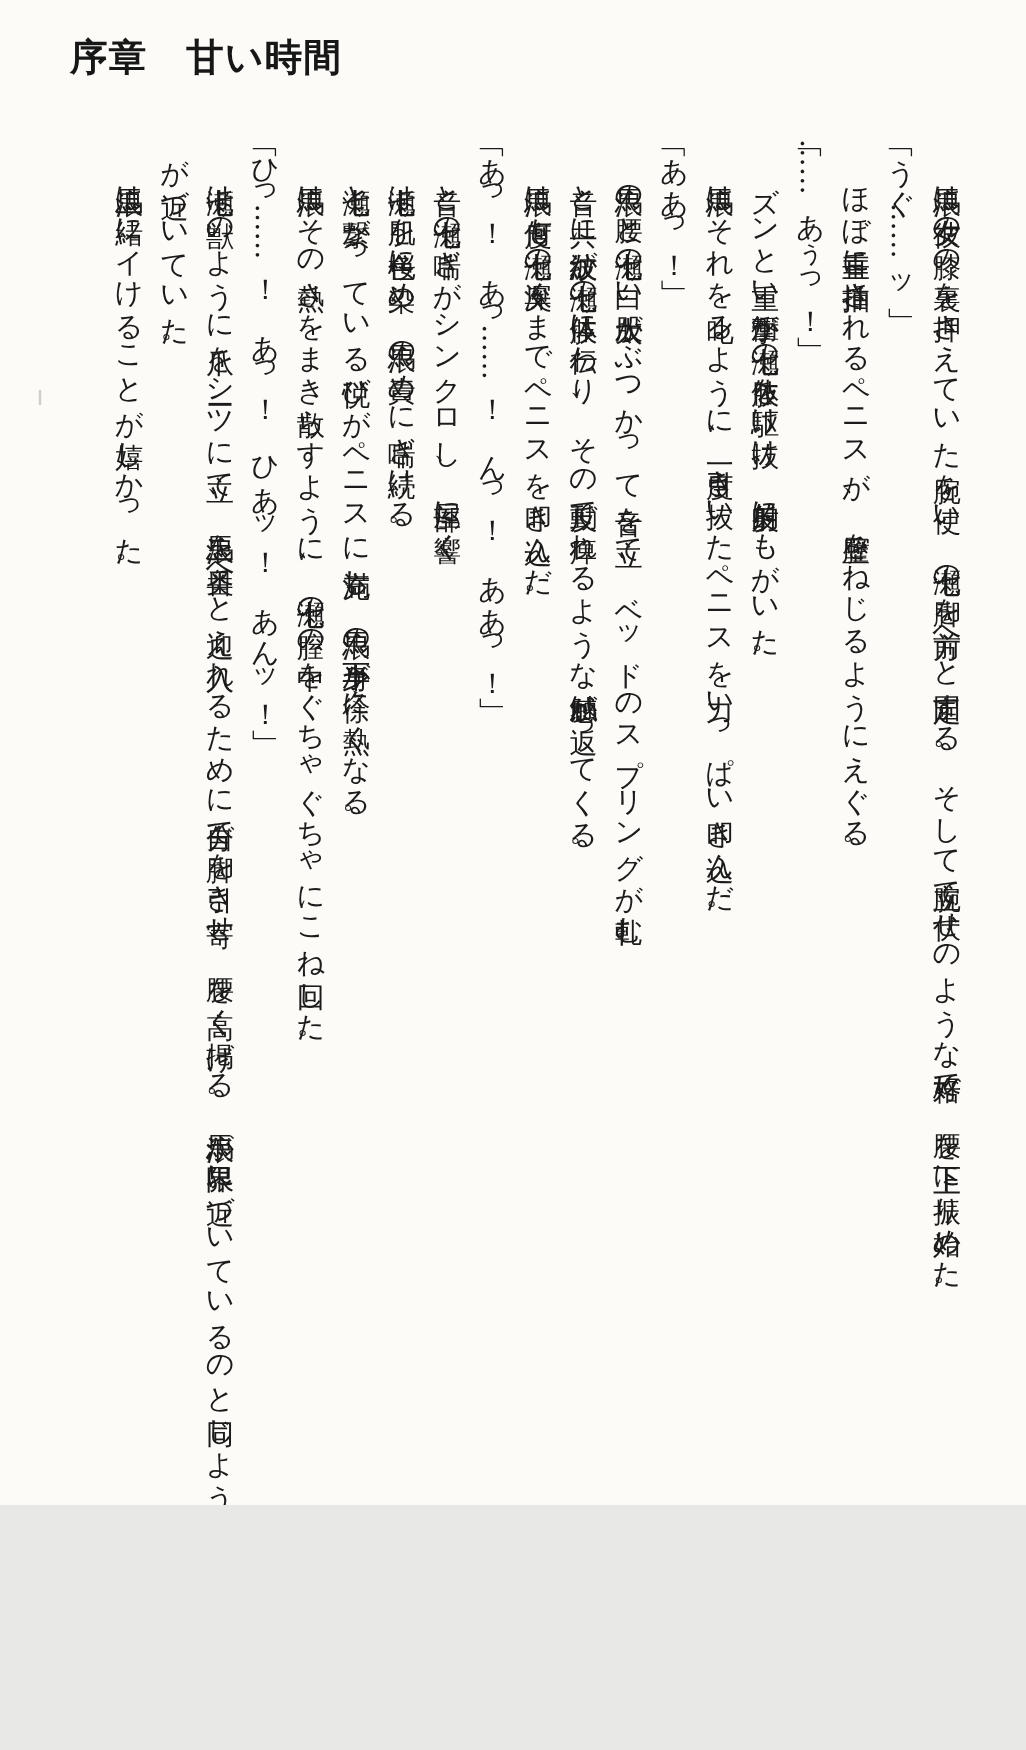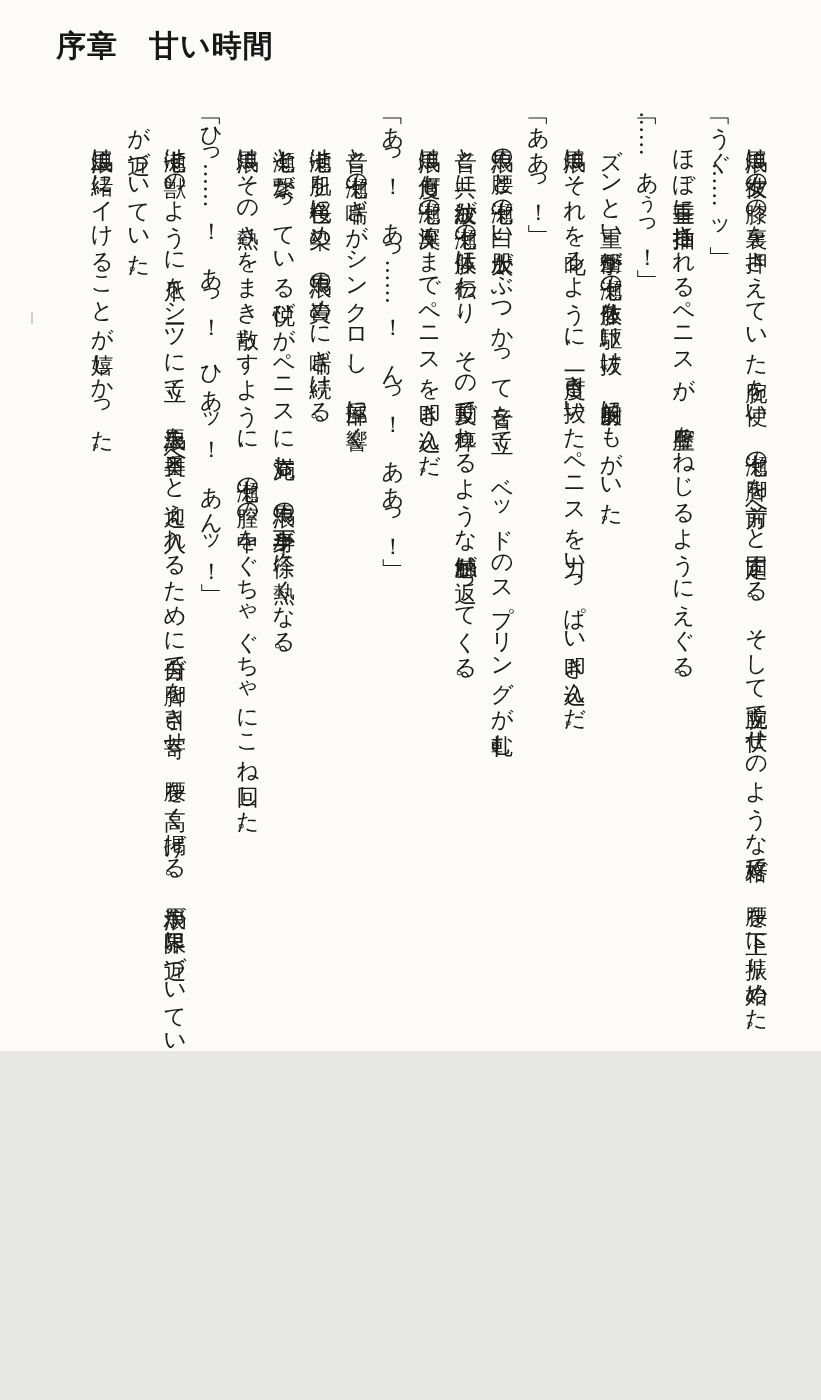--- a/index.html
+++ b/index.html
@@ -4,21 +4,21 @@
 <title>序章　甘い時間</title>
 <style>
   html, body {
     margin: 0;
     padding: 0;
     background: #e8e8e6;
   }
   .page {
     position: relative;
     width: 821px;
-    height: 1051px;
+    height: 1204px;
     margin: 0 auto;
     background: #fcfbf8;
     overflow: hidden;
     color: #1b1b1b;
   }
   .chapter-title {
     position: absolute;
     left: 56px;
     top: 26px;
     margin: 0;

